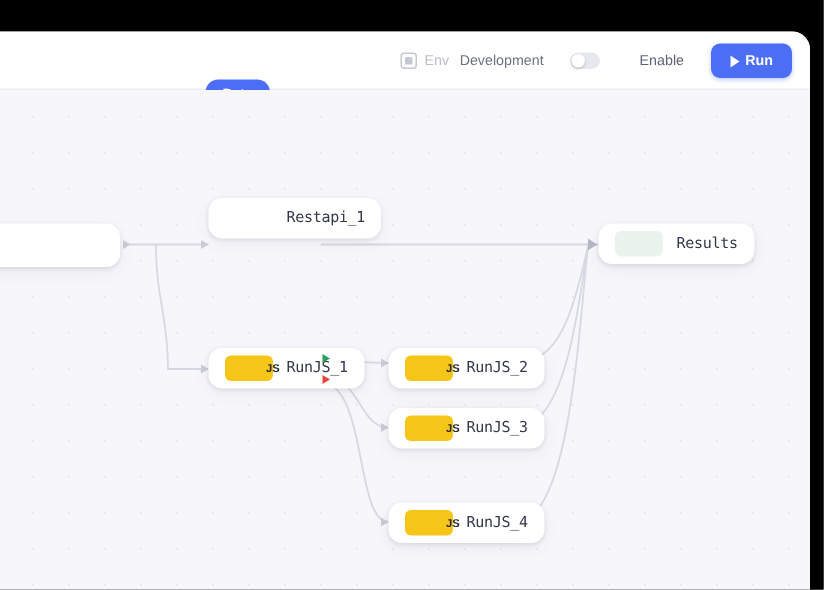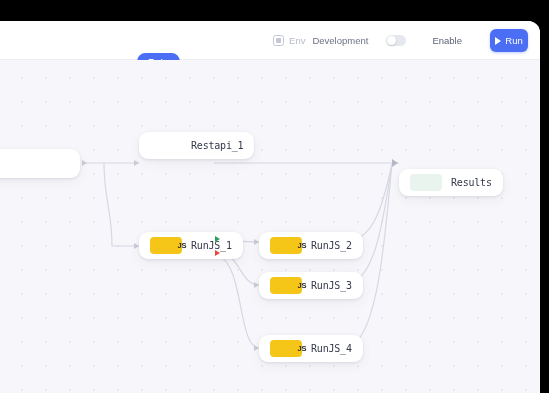--- a/index.html
+++ b/index.html
@@ -72,26 +72,26 @@
   }
   .toggle .knob {
     position:absolute; left:1px; top:1px;
     width:9px; height:9px; border-radius:50%;
     background:#ffffff;
     box-shadow: 0 1px 2px rgba(0,0,0,.18);
   }
   .enable-label { font-size: 9.5px; color: #5d6275; margin-left: 18px; }
 
   .run-btn {
-    margin-left: 20px;
-    width: 38px; height: 23px;
+    margin-left: 10px;
+    width: 54px; height: 23px;
     background: #4b6ef5;
     border-radius: 6px;
     display:flex; align-items:center; justify-content:center; gap:4px;
-    color:#fff; font-size:9.5px; font-weight:400;
+    color:#fff; font-size:9.5px; font-weight:700;
     cursor: pointer;
     box-shadow: 0 1px 3px rgba(75,110,245,.35);
   }
   .play-tri {
     width:0;height:0;
     border-left:6px solid #ffffff;
     border-top:4px solid transparent;
     border-bottom:4px solid transparent;
   }
 
@@ -230,21 +230,21 @@
         <svg width="15" height="12" viewBox="0 0 24 18" xmlns="http://www.w3.org/2000/svg">
           <path d="M4 14 C1.5 14 0.5 12 1.5 10.3 C2.2 9.1 3.6 8.7 4.6 9
                    C5 5.6 7.8 3.2 11.2 3.2 C14.6 3.2 17.2 5.6 17.6 8.7
                    C20 8.7 22 10.3 22 12.2 C22 13.3 21.3 14 20.3 14 Z" fill="#1b3a66"></path>
           <rect x="6" y="14" width="12" height="2.4" rx="1.1" fill="#1b3a66"></rect>
         </svg>
       </span>
       <span class="label">Restapi_1</span>
     </div>
 
-    <div class="node" style="left:399px; top:89px;margin-top:20px;">
+    <div class="node" style="left:399px; top:89px;">
       <span class="ic ic-res">
         <svg width="11" height="11" viewBox="0 0 16 16" xmlns="http://www.w3.org/2000/svg">
           <rect x="7" y="2" width="2" height="7" fill="#3a8f5c"></rect>
           <polygon points="5,8 11,8 8,12" fill="#3a8f5c"></polygon>
           <rect x="3" y="12.6" width="10" height="1.6" fill="#3a8f5c"></rect>
         </svg>
       </span>
       <span class="label">Results</span>
     </div>
 

